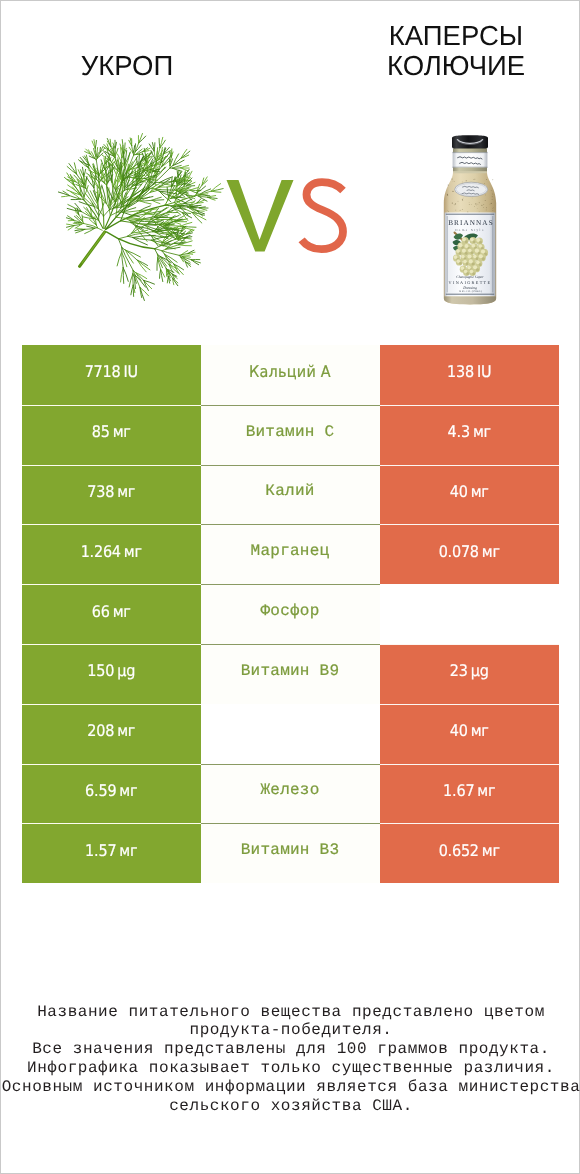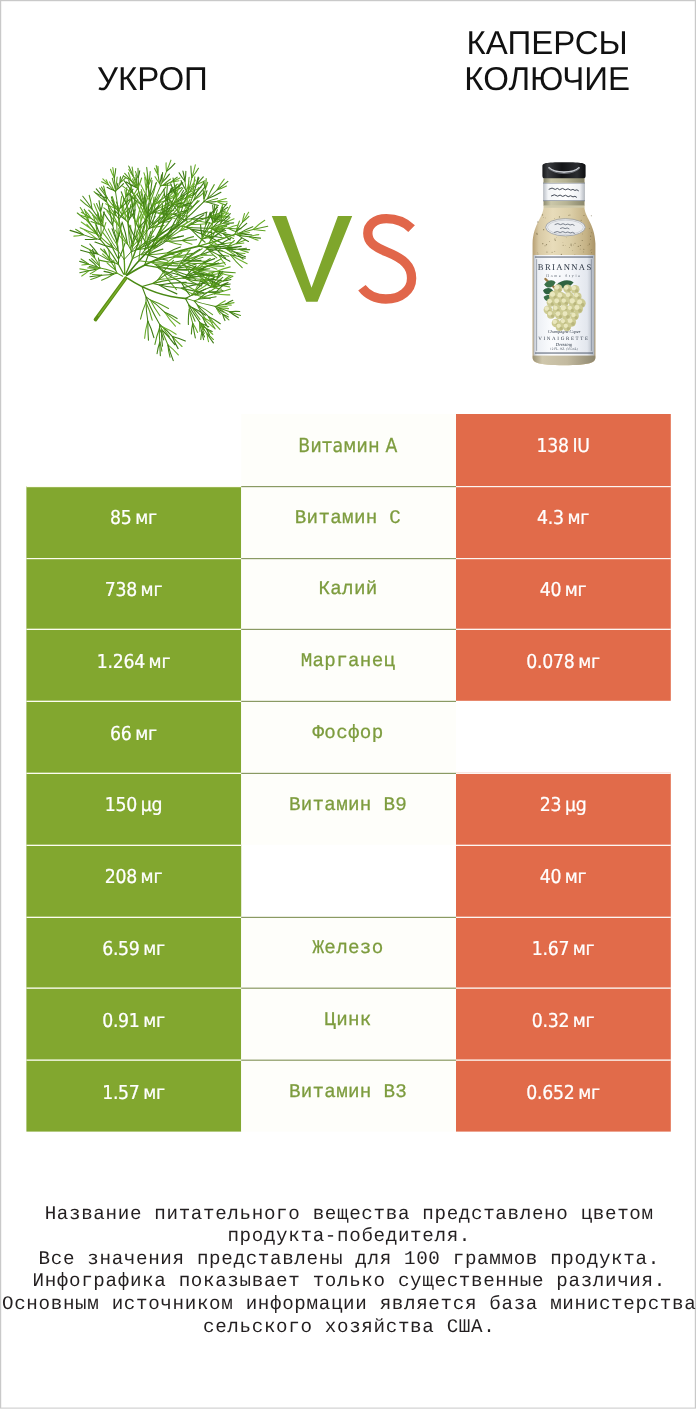--- a/index.html
+++ b/index.html
@@ -329,22 +329,25 @@
           <text x="469" y="282.6" font-family="Liberation Serif, serif" font-size="4.2" letter-spacing="1.35" fill="#2c3644" text-anchor="middle">VINAIGRETTE</text>
           <text x="469" y="287.6" font-family="Liberation Serif, serif" font-style="italic" font-size="3.8" fill="#2c3644" text-anchor="middle">Dressing</text>
           <text x="469" y="290.8" font-family="Liberation Serif, serif" font-size="2.8" fill="#47505d" text-anchor="middle">12 FL. OZ. (355mL)</text>
           <path d="M443.0,295.4 L495.0,295.4 L495.0,297 C495.0,301 491,303.4 469,303.4 C447,303.4 443.0,301 443.0,297 Z" fill="url(#botg)"></path>
         </svg>
       </div>
   </div>
 
   <div class="table">
       <div class="row">
-        <div class="cell cell-mid">
-          <span class="inner">Витамин А</span>
+        <div class="cell cell-left">
+          <span class="inner"><span>7718</span><span class="unit">IU</span></span>
+        </div>
+        <div class="cell cell-mid">
+          <span class="inner">Кальций А</span>
         </div>
         <div class="cell cell-right">
           <span class="inner"><span>138</span><span class="unit">IU</span></span>
         </div>
       </div>
       <div class="row">
         <div class="cell cell-left">
           <span class="inner"><span>85</span><span class="unit">мг</span></span>
         </div>
         <div class="cell cell-mid">
@@ -405,31 +408,20 @@
       </div>
       <div class="row">
         <div class="cell cell-left">
           <span class="inner"><span>6.59</span><span class="unit">мг</span></span>
         </div>
         <div class="cell cell-mid">
           <span class="inner">Железо</span>
         </div>
         <div class="cell cell-right">
           <span class="inner"><span>1.67</span><span class="unit">мг</span></span>
-        </div>
-      </div>
-      <div class="row">
-        <div class="cell cell-left">
-          <span class="inner"><span>0.91</span><span class="unit">мг</span></span>
-        </div>
-        <div class="cell cell-mid">
-          <span class="inner">Цинк</span>
-        </div>
-        <div class="cell cell-right">
-          <span class="inner"><span>0.32</span><span class="unit">мг</span></span>
         </div>
       </div>
       <div class="row">
         <div class="cell cell-left">
           <span class="inner"><span>1.57</span><span class="unit">мг</span></span>
         </div>
         <div class="cell cell-mid">
           <span class="inner">Витамин B3</span>
         </div>
         <div class="cell cell-right">

